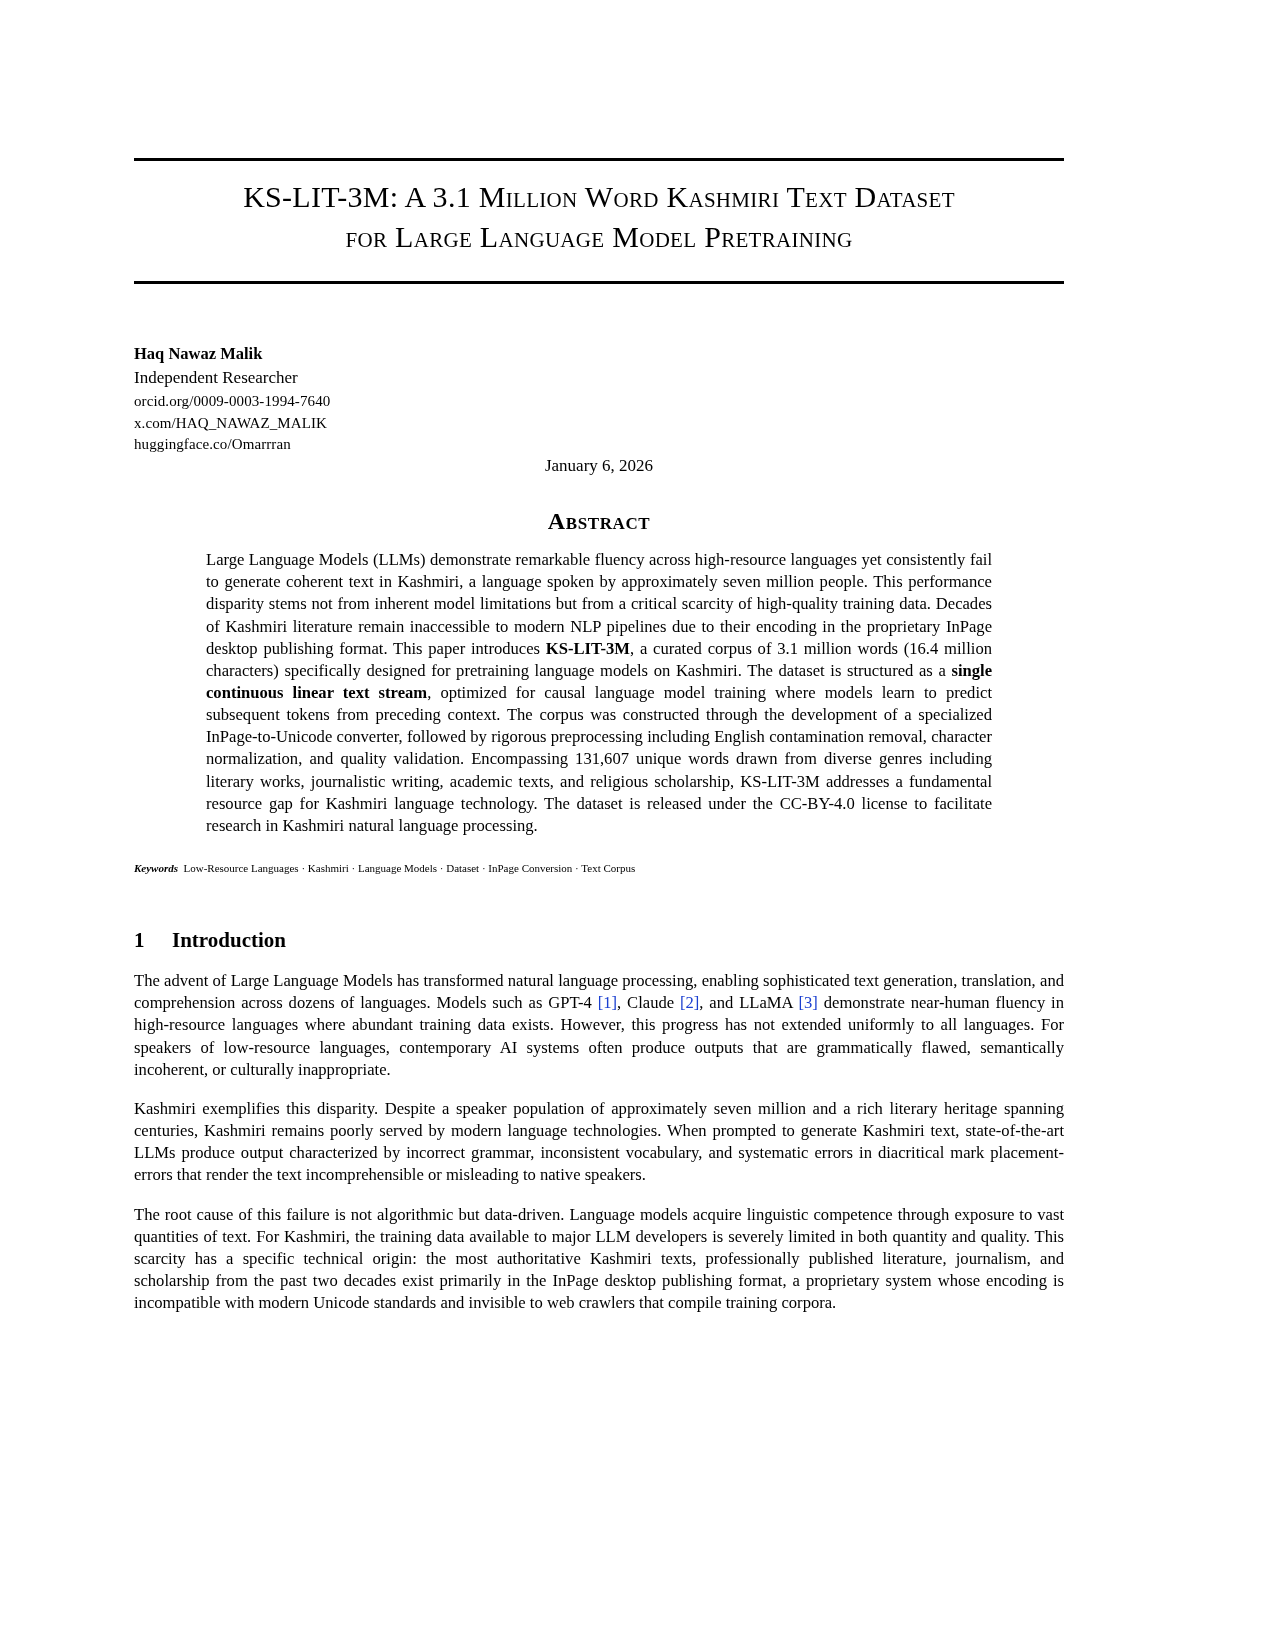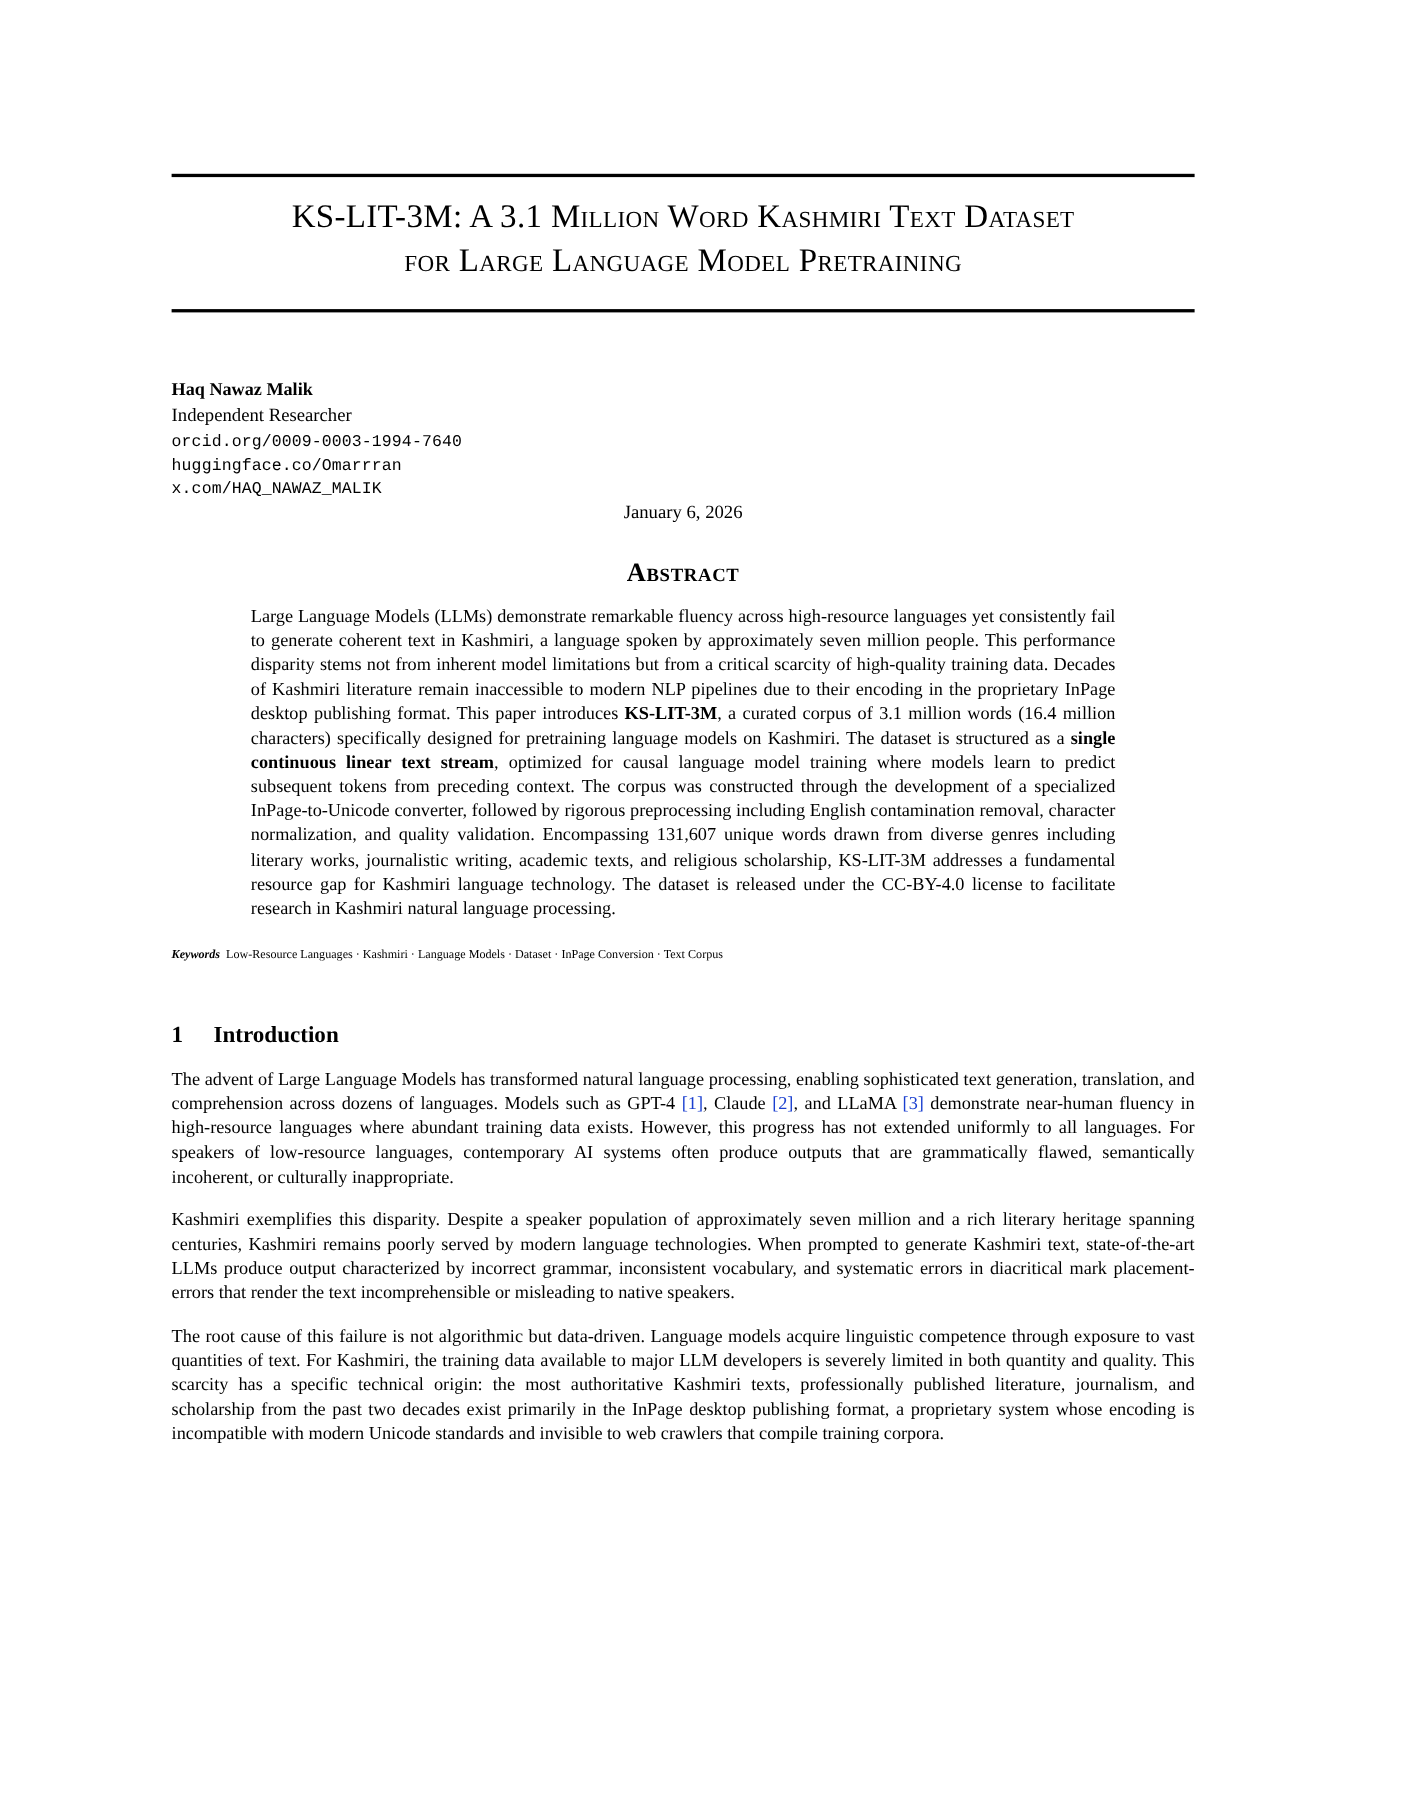--- a/index.html
+++ b/index.html
@@ -32,21 +32,21 @@
     box-sizing: border-box;
     font-family: "Liberation Serif", serif;
     font-size: 30px;
     letter-spacing: 0.5px;
     color: #555555;
     white-space: nowrap;
   }
 
   .page {
     position: absolute;
-    left: 156px;
+    left: 134px;
     top: 0;
     width: 930px;
     height: 1326px;
   }
 
   .rule {
     border-top: 3px solid #000;
     margin: 0;
   }
   .rule-top { margin-top: 158px; }
@@ -68,21 +68,21 @@
   }
   .author-name {
     font-weight: bold;
     font-size: 16.5px;
   }
   .author-affil {
     font-size: 17px;
     font-family: Liberation Serif, serif;
   }
   .mono {
-    font-family: Liberation Mono, monospace;
+    font-family: Liberation Serif, serif;
     font-size: 15px;
     letter-spacing: 0.1px;
   }
 
   .pubdate {
     text-align: center;
     font-size: 17px;
   }
 
   .abstract-head {
@@ -151,22 +151,22 @@
     <div>KS-LIT-3M: A 3.1 Million Word Kashmiri Text Dataset</div>
     <div>for Large Language Model Pretraining</div>
   </div>
 
   <div class="rule rule-bottom"></div>
 
   <div class="authors">
     <div class="author-name">Haq Nawaz Malik</div>
     <div class="author-affil">Independent Researcher</div>
     <div class="mono">orcid.org/0009-0003-1994-7640</div>
+    <div class="mono">x.com/HAQ_NAWAZ_MALIK</div>
     <div class="mono">huggingface.co/Omarrran</div>
-    <div class="mono">x.com/HAQ_NAWAZ_MALIK</div>
   </div>
 
   <div class="pubdate">January 6, 2026</div>
 
   <div class="abstract-head">Abstract</div>
 
   <div class="abstract-body"><span>Large Language Models (LLMs) demonstrate remarkable fluency across high-resource languages yet consistently fail to generate coherent text in Kashmiri, a language spoken by approximately seven million people. This performance disparity stems not from inherent model limitations but from a critical scarcity of high-quality training data. Decades of Kashmiri literature remain inaccessible to modern NLP pipelines due to their encoding in the proprietary InPage desktop publishing format. This paper introduces </span><b>KS-LIT-3M</b><span>, a curated corpus of 3.1 million words (16.4 million characters) specifically designed for pretraining language models on Kashmiri. The dataset is structured as a </span><b>single continuous linear text stream</b><span>, optimized for causal language model training where models learn to predict subsequent tokens from preceding context. The corpus was constructed through the development of a specialized InPage-to-Unicode converter, followed by rigorous preprocessing including English contamination removal, character normalization, and quality validation. Encompassing 131,607 unique words drawn from diverse genres including literary works, journalistic writing, academic texts, and religious scholarship, KS-LIT-3M addresses a fundamental resource gap for Kashmiri language technology. The dataset is released under the CC-BY-4.0 license to facilitate research in Kashmiri natural language processing.</span></div>
 
   <div class="keywords"><span class="kw-label">Keywords</span>&nbsp;&nbsp;<span>Low-Resource Languages · Kashmiri · Language Models · Dataset · InPage Conversion · Text Corpus</span></div>
 

